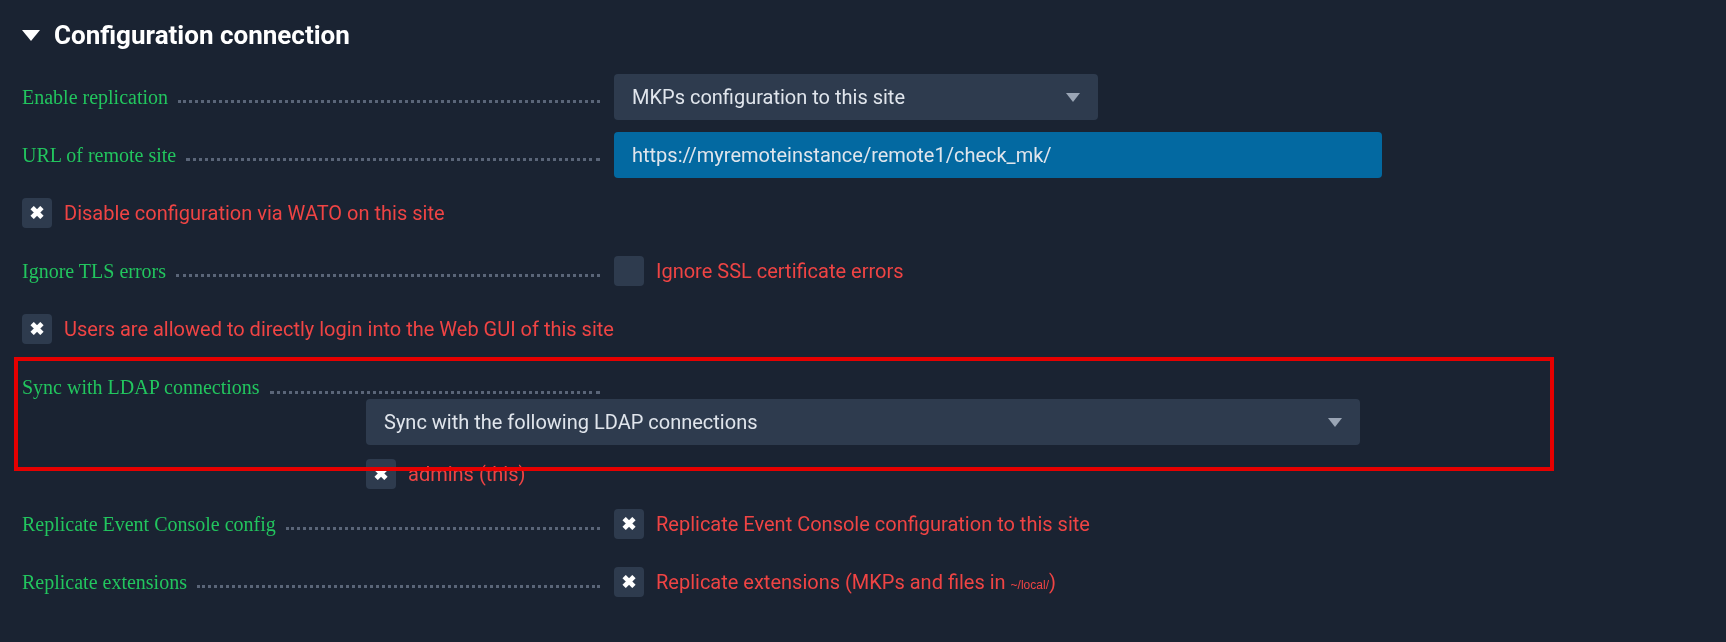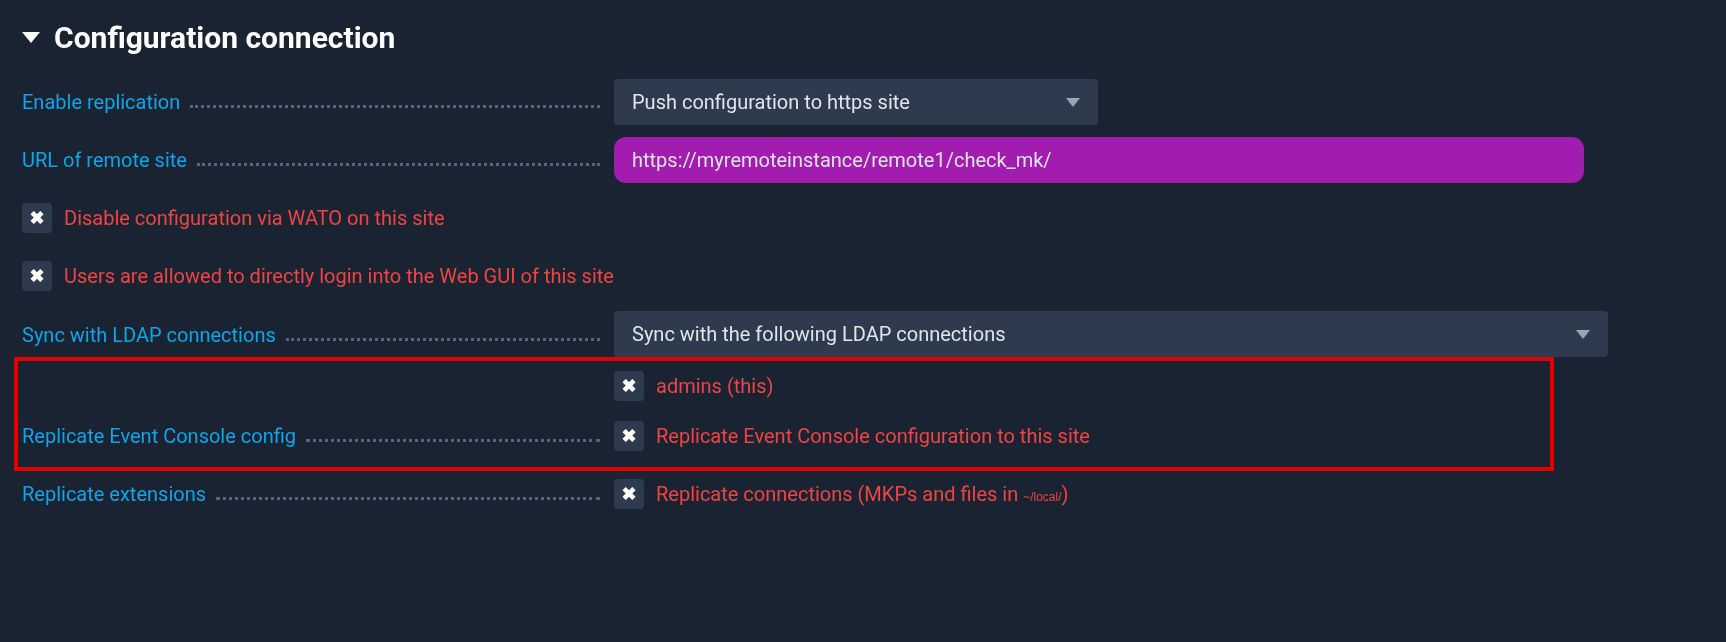--- a/index.html
+++ b/index.html
@@ -16,21 +16,21 @@
       height: 642px;
       padding: 12px 8px;
       overflow: hidden;
     }
     .section-header {
       display: flex;
       align-items: center;
       gap: 14px;
       padding: 8px 14px 18px 14px;
       font-weight: 700;
-      font-size: 30px;
+      font-size: 26px;
       color: #ffffff;
       cursor: pointer;
     }
     .caret-down {
       width: 0;
       height: 0;
       border-left: 9px solid transparent;
       border-right: 9px solid transparent;
       border-top: 11px solid #ffffff;
     }
@@ -38,21 +38,22 @@
       display: flex;
       align-items: center;
       min-height: 58px;
       padding: 0 14px;
     }
     .label-col {
       width: 592px;
       display: flex;
       align-items: center;
       white-space: nowrap;
-      color: #0ea5e9;
+      color: #22c55e;
+      font-family: Liberation Serif, serif;
     }
     .label-col.top-align {
       align-self: flex-start;
       padding-top: 12px;
     }
     .dots {
       flex: 1;
       height: 1em;
       margin-left: 10px;
       margin-right: 14px;
@@ -84,25 +85,25 @@
       width: 994px;
     }
     .select-caret {
       width: 0;
       height: 0;
       border-left: 7px solid transparent;
       border-right: 7px solid transparent;
       border-top: 9px solid #9aa5b5;
     }
     .text-input {
-      background: #a21caf;
+      background: #0369a1;
       border: none;
-      border-radius: 12px;
+      border-radius: 4px;
       height: 46px;
-      width: 970px;
+      width: 768px;
       padding: 0 18px;
       color: #e0e5ec;
       font-size: 20px;
       font-family: inherit;
     }
     .checkbox-group {
       display: flex;
       align-items: center;
       gap: 12px;
     }
@@ -159,21 +160,21 @@
     <span>Configuration connection</span>
   </div>
 
   <div class="form-row">
     <div class="label-col">
       <span>Enable replication</span>
       <span class="dots"></span>
     </div>
     <div class="value-col">
       <div class="select-box narrow">
-        <span>Push configuration to https site</span>
+        <span>MKPs configuration to this site</span>
         <span class="select-caret"></span>
       </div>
     </div>
   </div>
 
   <div class="form-row">
     <div class="label-col">
       <span>URL of remote site</span>
       <span class="dots"></span>
     </div>
@@ -186,33 +187,45 @@
     <div class="value-col">
       <div class="checkbox-group">
         <div class="checkbox-box">
           <span class="check-x">✖</span>
         </div>
         <span class="checkbox-label">Disable configuration via WATO on this site</span>
       </div>
     </div>
   </div>
 
+  <div class="form-row">
+    <div class="label-col">
+      <span>Ignore TLS errors</span>
+      <span class="dots"></span>
+    </div>
+    <div class="value-col">
+      <div class="checkbox-group">
+        <div class="checkbox-box"></div>
+        <span class="checkbox-label">Ignore SSL certificate errors</span>
+      </div>
+    </div>
+  </div>
 
   <div class="form-row">
     <div class="value-col">
       <div class="checkbox-group">
         <div class="checkbox-box">
           <span class="check-x">✖</span>
         </div>
         <span class="checkbox-label">Users are allowed to directly login into the Web GUI of this site</span>
       </div>
     </div>
   </div>
 
-  <div class="form-row multi-row" style="align-items:center;">
+  <div class="form-row multi-row" style="align-items:center;flex-direction:column;">
     <div class="label-col top-align">
       <span>Sync with LDAP connections</span>
       <span class="dots"></span>
     </div>
     <div class="value-col">
       <div class="select-box wide">
         <span>Sync with the following LDAP connections</span>
         <span class="select-caret"></span>
       </div>
       <div class="sub-value">
@@ -243,21 +256,21 @@
     <div class="label-col">
       <span>Replicate extensions</span>
       <span class="dots"></span>
     </div>
     <div class="value-col">
       <div class="checkbox-group">
         <div class="checkbox-box">
           <span class="check-x">✖</span>
         </div>
         <span class="checkbox-label">
-          <span>Replicate connections (MKPs and files in </span><span class="mono">~/local/</span><span>)</span>
+          <span>Replicate extensions (MKPs and files in </span><span class="mono">~/local/</span><span>)</span>
         </span>
       </div>
     </div>
   </div>
 
   <div class="highlight-box" style="left:6px; top:345px; width:1540px; height:114px;"></div>
 
 </div>
 
 </body></html>

